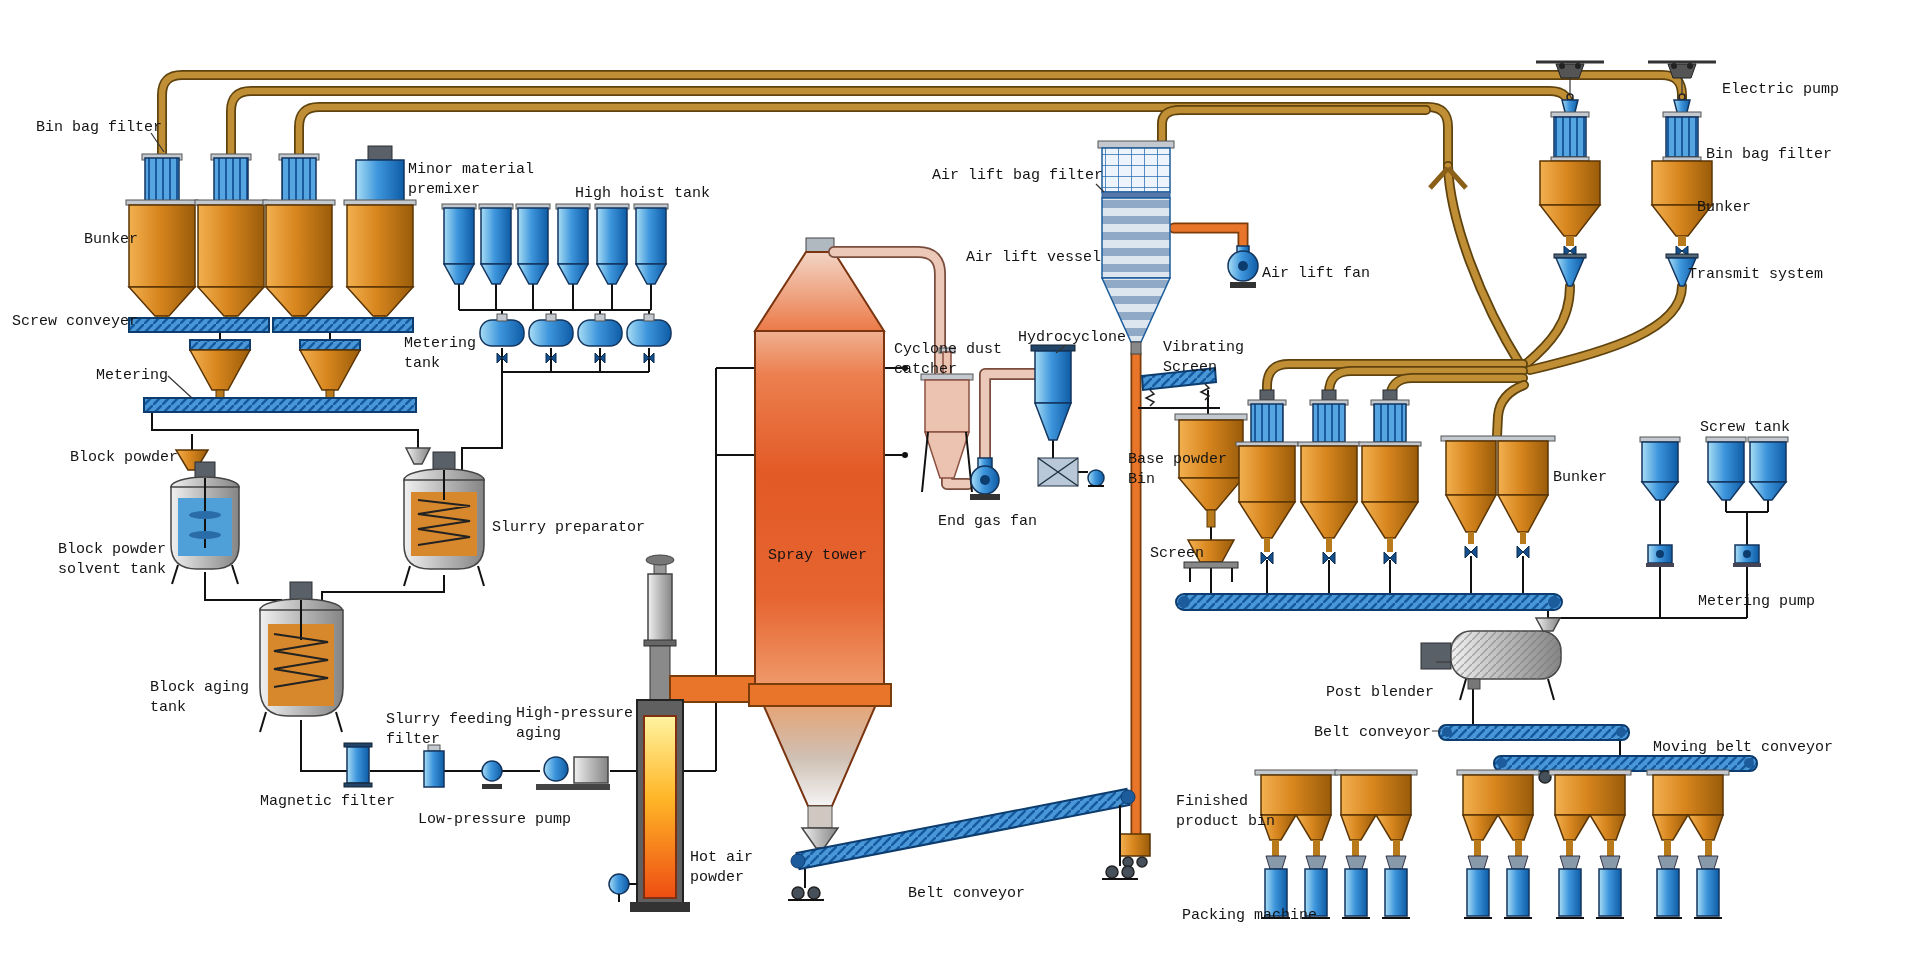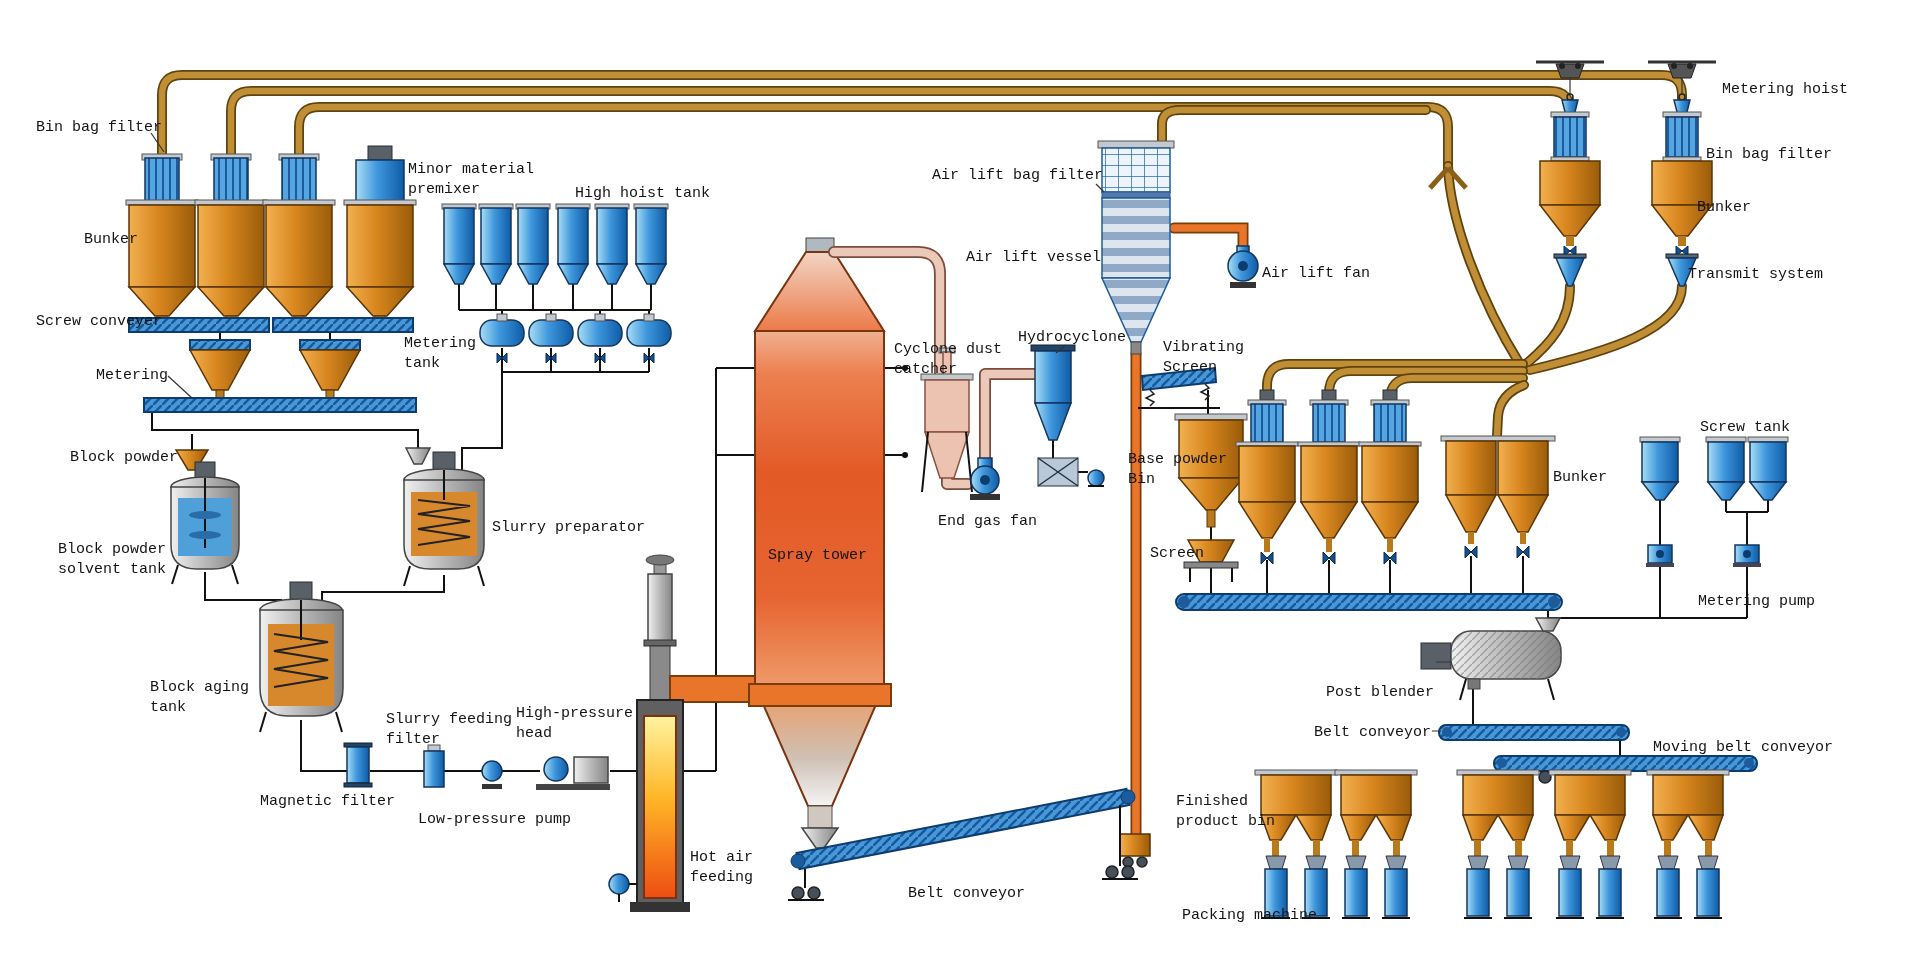--- a/index.html
+++ b/index.html
@@ -598,55 +598,55 @@
   <path class="ln" d="M1102,879 H1138"></path>
 </g>
 
 <g>
   <path class="thin" d="M151,133 L164,152 M168,376 L192,398 M1096,184 L1104,192 M1066,345 L1056,353 M1436,662 H1451 M1432,731 H1441"></path>
 </g>
 </svg>
 
 <div class="lbl" style="left:36px;top:118px">Bin bag filter</div>
 <div class="lbl" style="left:84px;top:230px">Bunker</div>
-<div class="lbl" style="left:36px;top:312px">Screw conveyer</div>
+<div class="lbl" style="left:12px;top:312px">Screw conveyer</div>
 <div class="lbl" style="left:96px;top:366px">Metering</div>
 <div class="lbl" style="left:408px;top:160px">Minor material
 premixer</div>
 <div class="lbl" style="left:575px;top:184px">High hoist tank</div>
 <div class="lbl" style="left:404px;top:334px">Metering
 tank</div>
 <div class="lbl" style="left:70px;top:448px">Block powder</div>
 <div class="lbl" style="left:58px;top:540px">Block powder
 solvent tank</div>
 <div class="lbl" style="left:492px;top:518px">Slurry preparator</div>
 <div class="lbl" style="left:150px;top:678px">Block aging
 tank</div>
 <div class="lbl" style="left:386px;top:710px">Slurry feeding
 filter</div>
 <div class="lbl" style="left:260px;top:792px">Magnetic filter</div>
 <div class="lbl" style="left:418px;top:810px">Low-pressure pump</div>
 <div class="lbl" style="left:516px;top:704px">High-pressure
-head</div>
+aging</div>
 <div class="lbl" style="left:690px;top:848px">Hot air
-feeding</div>
+powder</div>
 <div class="lbl" style="left:768px;top:546px">Spray tower</div>
 <div class="lbl" style="left:894px;top:340px">Cyclone dust
 catcher</div>
 <div class="lbl" style="left:938px;top:512px">End gas fan</div>
 <div class="lbl" style="left:1018px;top:328px">Hydrocyclone</div>
 <div class="lbl" style="left:932px;top:166px">Air lift bag filter</div>
 <div class="lbl" style="left:966px;top:248px">Air lift vessel</div>
 <div class="lbl" style="left:1262px;top:264px">Air lift fan</div>
 <div class="lbl" style="left:1163px;top:338px">Vibrating
 Screen</div>
 <div class="lbl" style="left:1128px;top:450px">Base powder
 Bin</div>
 <div class="lbl" style="left:1150px;top:544px">Screen</div>
-<div class="lbl" style="left:1722px;top:80px">Metering hoist</div>
+<div class="lbl" style="left:1722px;top:80px">Electric pump</div>
 <div class="lbl" style="left:1706px;top:145px">Bin bag filter</div>
 <div class="lbl" style="left:1697px;top:198px">Bunker</div>
 <div class="lbl" style="left:1688px;top:265px">Transmit system</div>
 <div class="lbl" style="left:1553px;top:468px">Bunker</div>
 <div class="lbl" style="left:1700px;top:418px">Screw tank</div>
 <div class="lbl" style="left:1698px;top:592px">Metering pump</div>
 <div class="lbl" style="left:1326px;top:683px">Post blender</div>
 <div class="lbl" style="left:1314px;top:723px">Belt conveyor</div>
 <div class="lbl" style="left:1653px;top:738px">Moving belt conveyor</div>
 <div class="lbl" style="left:908px;top:884px">Belt conveyor</div>

